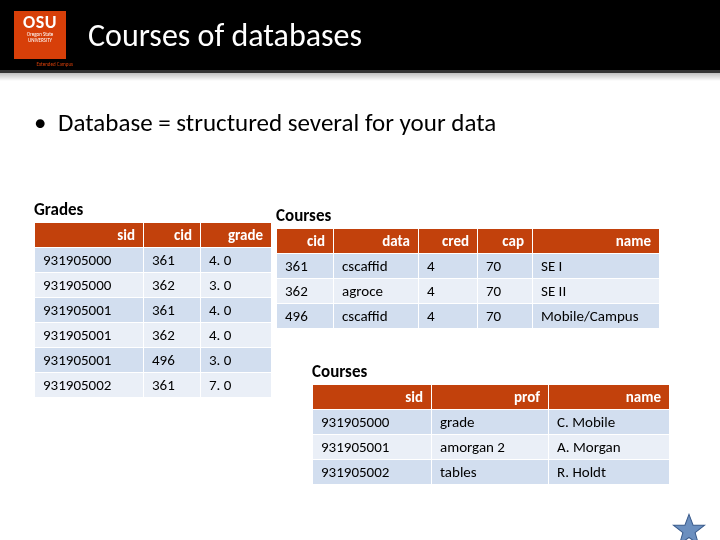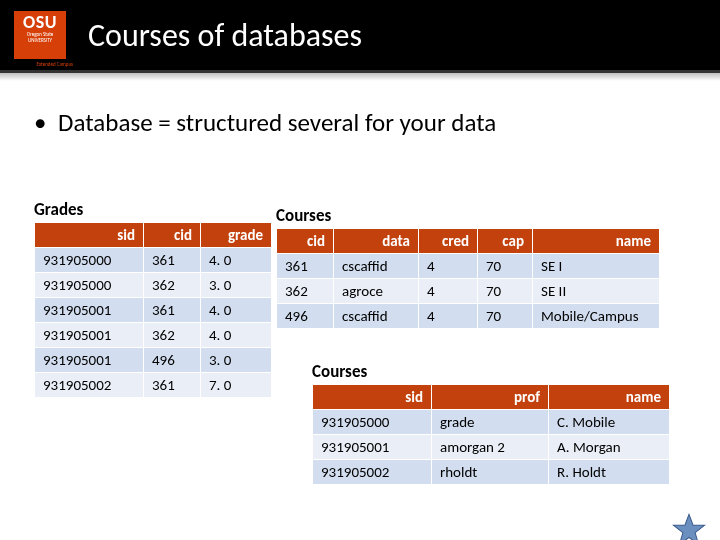--- a/index.html
+++ b/index.html
@@ -235,21 +235,21 @@
             <td>grade</td>
             <td>C. Mobile</td>
           </tr>
         <tr>
             <td>931905001</td>
             <td>amorgan 2</td>
             <td>A. Morgan</td>
           </tr>
         <tr>
             <td>931905002</td>
-            <td>rholdt</td>
+            <td>tables</td>
             <td>R. Holdt</td>
           </tr>
       </tbody>
     </table>
   </div>
 
   <svg class="star" viewBox="0 0 50 50">
     <polygon points="25,2 31,18 48,18 34,29 39,46 25,36 11,46 16,29 2,18 19,18" fill="#6b8fbf" stroke="#3a5b8c" stroke-width="1.5"></polygon>
   </svg>
 

